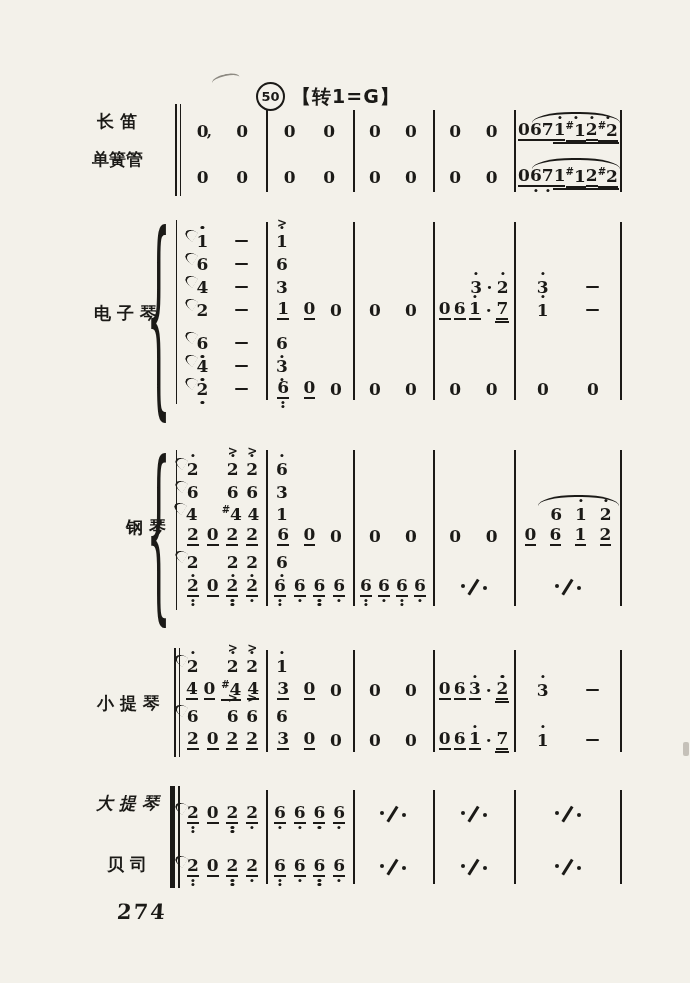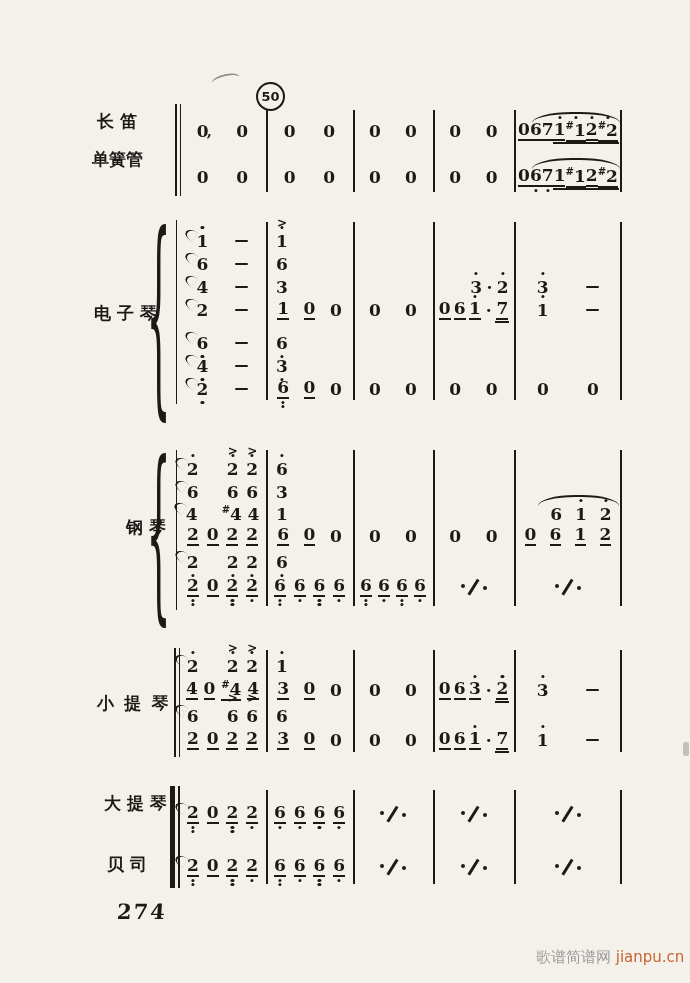--- a/index.html
+++ b/index.html
@@ -56,20 +56,21 @@
   .wm-link{color:#cb6234;cursor:pointer;}
 </style>
 </head>
 <body>
 
 <div id="page">
   <div class="stray"></div>
   <div class="circ">
     <span>50</span>
   </div>
+  <div class="keych">【转1=G】</div>
 
   <div id="score" style="position:absolute;left:0;top:0;width:690px;height:983px;">
       <div class="ilabel" style="left: 97px; top: 110px;">长 笛</div>
       <div class="ilabel" style="left: 92px; top: 148px;">单簧管</div>
       <div class="vline" style="left: 175px; width: 2.4px; top: 104px; height: 92px;"></div>
       <div class="vline" style="left: 180px; width: 1px; top: 104px; height: 92px;"></div>
       <div class="vline" style="left: 266px; width: 1.6px; top: 110px; height: 82px;"></div>
       <div class="vline" style="left: 353px; width: 1.6px; top: 110px; height: 82px;"></div>
       <div class="vline" style="left: 433px; width: 1.6px; top: 110px; height: 82px;"></div>
       <div class="vline" style="left: 514px; width: 1.6px; top: 110px; height: 82px;"></div>
@@ -997,21 +998,21 @@
         <div class="cell" style="width: 108px;">
           <div class="tok">
             <div class="rep">
               <div class="d1"></div>
               <div class="sl"></div>
               <div class="d2"></div>
             </div>
           </div>
         </div>
       </div>
-      <div class="ilabel" style="left: 97px; top: 692px; font-family: Liberation Mono, monospace;">小 提 琴</div>
+      <div class="ilabel" style="left: 97px; top: 692px;">小 提 琴</div>
       <div class="vline" style="left: 174px; width: 2.4px; top: 648px; height: 109px;"></div>
       <div class="vline" style="left: 179px; width: 1px; top: 648px; height: 109px;"></div>
       <div class="vline" style="left: 266px; width: 1.6px; top: 650px; height: 102px;"></div>
       <div class="vline" style="left: 353px; width: 1.6px; top: 650px; height: 102px;"></div>
       <div class="vline" style="left: 433px; width: 1.6px; top: 650px; height: 102px;"></div>
       <div class="vline" style="left: 514px; width: 1.6px; top: 650px; height: 102px;"></div>
       <div class="vline" style="left: 620px; width: 2.4px; top: 650px; height: 102px;"></div>
       <div class="srow" style="left: 179px; top: 655px; width: 443px;">
         <div class="cell" style="width: 87px;">
           <div class="tok">
@@ -1279,21 +1280,21 @@
             </div>
             <div class="hi">
               <div class="pt"></div>
             </div>
           </div>
           <div class="tok">
             <div class="dash"></div>
           </div>
         </div>
       </div>
-      <div class="ilabel" style="left: 104px; top: 792px;">大 提 琴</div>
+      <div class="ilabel" style="left: 96px; top: 792px; font-style: italic;">大 提 琴</div>
       <div class="ilabel" style="left: 107px; top: 853px;">贝 司</div>
       <div class="vline" style="left: 170px; width: 4.6px; top: 786px; height: 102px;"></div>
       <div class="vline" style="left: 178px; width: 1.8px; top: 786px; height: 102px;"></div>
       <div class="vline" style="left: 266px; width: 1.6px; top: 790px; height: 94px;"></div>
       <div class="vline" style="left: 353px; width: 1.6px; top: 790px; height: 94px;"></div>
       <div class="vline" style="left: 433px; width: 1.6px; top: 790px; height: 94px;"></div>
       <div class="vline" style="left: 514px; width: 1.6px; top: 790px; height: 94px;"></div>
       <div class="vline" style="left: 620px; width: 2.4px; top: 790px; height: 94px;"></div>
       <div class="srow" style="left: 179px; top: 803px; width: 443px;">
         <div class="cell" style="width: 87px;">
@@ -1487,17 +1488,14 @@
               <div class="d1"></div>
               <div class="sl"></div>
               <div class="d2"></div>
             </div>
           </div>
         </div>
       </div>
     </div>
 
   <div class="pageno">274</div>
-  <div class="wm">
-    <span class="wm-site">歌谱简谱网 </span><span class="wm-link">jianpu.cn</span>
-  </div>
   <div class="edge"></div>
 </div>
 
 </body></html>

